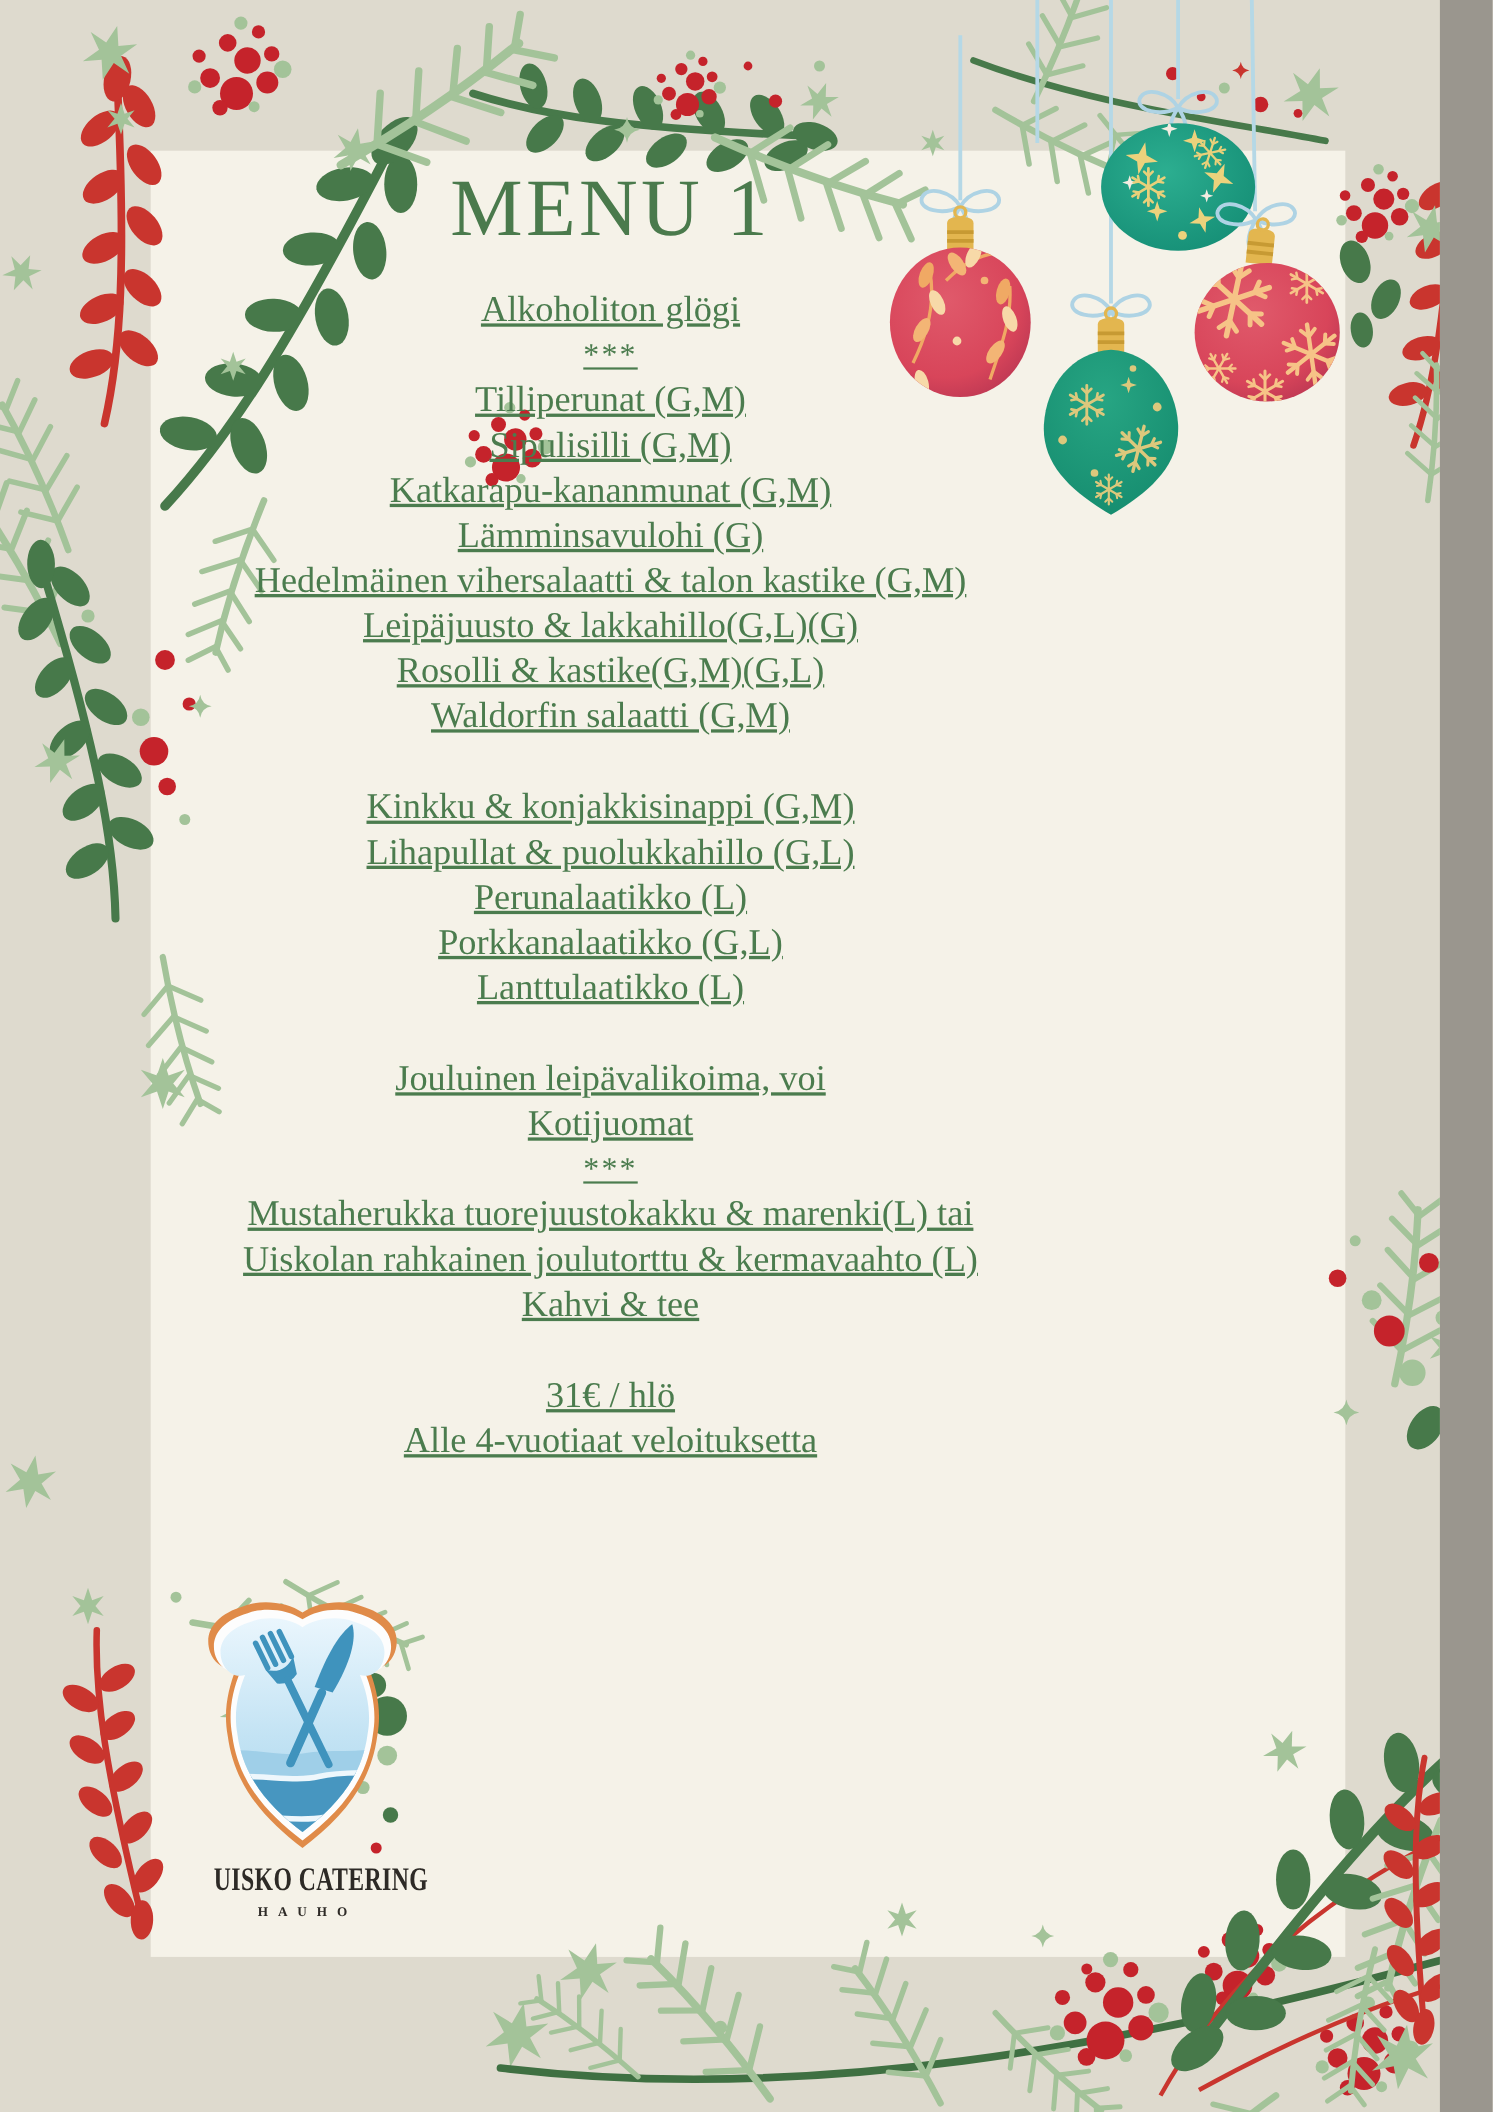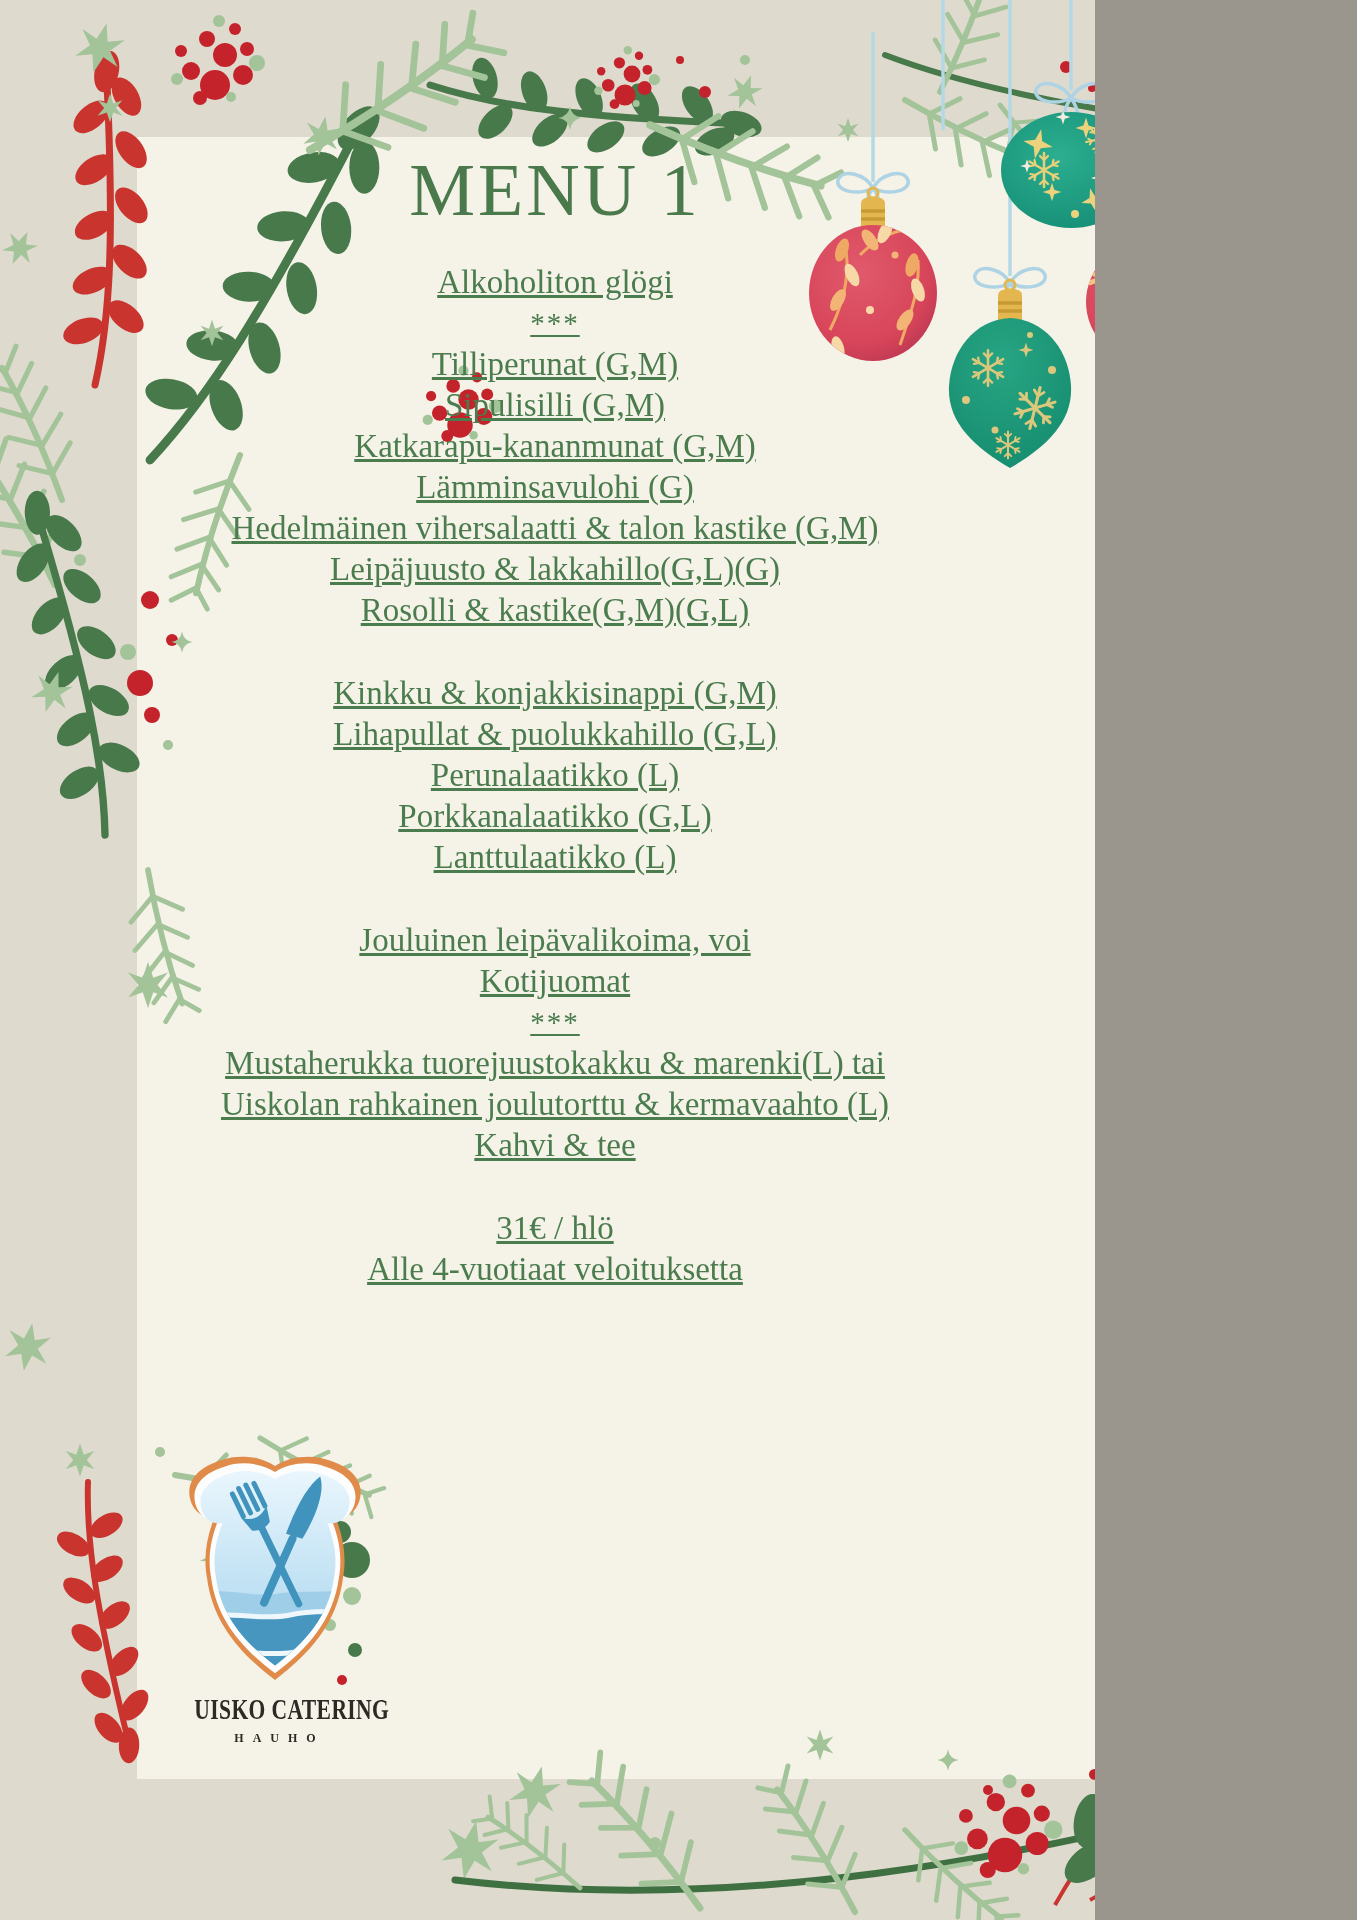--- a/index.html
+++ b/index.html
@@ -1,19 +1,19 @@
 <!DOCTYPE html>
 <html><head>
 <meta charset="utf-8">
 <style>
   html,body{margin:0;padding:0;}
   body{background:#9a968e;}
   .poster{
     position:relative;
-    width:1095px;height:1920px;
+    width:1309px;height:1920px;
     background:#dedace;
     overflow:hidden;
     font-family:"Liberation Serif",serif;
   }
   .panel{
     position:absolute;left:137px;top:137px;
     width:1086px;height:1642px;
     background:#f5f2e8;
   }
   svg.decor{
@@ -353,20 +353,21 @@
         <div class="menu-section">
           <div class="menu-line">Alkoholiton glögi</div>
           <div class="menu-line stars">***</div>
           <div class="menu-line">Tilliperunat (G,M)</div>
           <div class="menu-line">Sipulisilli (G,M)</div>
           <div class="menu-line">Katkarapu-kananmunat (G,M)</div>
           <div class="menu-line">Lämminsavulohi (G)</div>
           <div class="menu-line">Hedelmäinen vihersalaatti &amp; talon kastike (G,M)</div>
           <div class="menu-line">Leipäjuusto &amp; lakkahillo(G,L)(G)</div>
           <div class="menu-line">Rosolli &amp; kastike(G,M)(G,L)</div>
+          <div class="menu-line">Waldorfin salaatti (G,M)</div>
         </div>
         <div class="menu-section">
           <div class="menu-line">Kinkku &amp; konjakkisinappi (G,M)</div>
           <div class="menu-line">Lihapullat &amp; puolukkahillo (G,L)</div>
           <div class="menu-line">Perunalaatikko (L)</div>
           <div class="menu-line">Porkkanalaatikko (G,L)</div>
           <div class="menu-line">Lanttulaatikko (L)</div>
         </div>
         <div class="menu-section">
           <div class="menu-line">Jouluinen leipävalikoima, voi</div>

